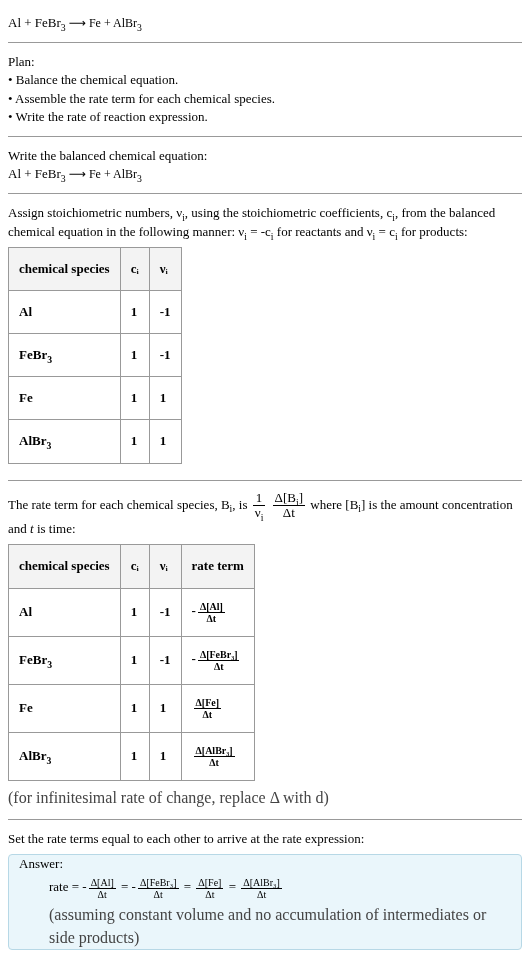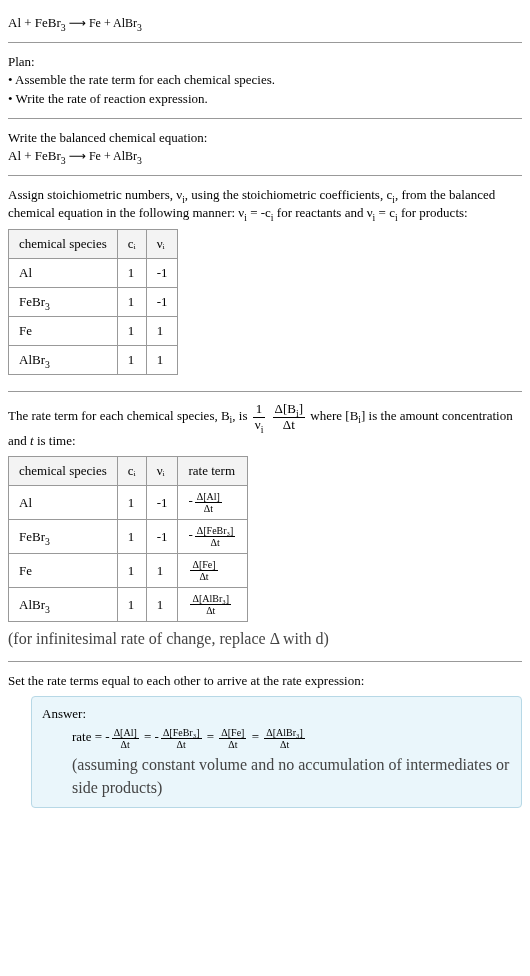--- a/index.html
+++ b/index.html
@@ -27,22 +27,22 @@
   }
   .arrow {
     font-size: 12px;
   }
   table.data {
     border-collapse: collapse;
     margin: 6px 0;
   }
   table.data th, table.data td {
     border: 1px solid #999;
-    padding: 5px 10px;
-    font-weight: normal;
+    padding: 12px 10px;
+    font-weight: bold;
     text-align: left;
   }
   table.data th {
     background: #f3f3f3;
   }
   .frac {
     display: inline-block;
     text-align: center;
     vertical-align: middle;
     font-size: 10px;
@@ -62,23 +62,22 @@
     font-size: 13px;
   }
   .note {
     font-size: 16px;
     color: #444;
   }
   .answer-box {
     background: #eaf6fb;
     border: 1px solid #b7d8e6;
     border-radius: 4px;
-    padding: 8px 10px;
+    padding: 0 10px;
     margin-top: 6px;
-    margin-left: 23px;
   }
   .answer-indent {
     margin-left: 30px;
     margin-top: 4px;
   }
   .italic {
     font-style: italic;
   }
 </style>
 </head>
@@ -86,20 +85,21 @@
 
 <div class="section">
   <div>
     <span>Al + FeBr</span><sub>3</sub><span class="arrow"> ⟶ Fe + AlBr</span><sub>3</sub>
   </div>
 </div>
 <hr>
 
 <div class="section">
   <div>Plan:</div>
+  <div>• Balance the chemical equation.</div>
   <div>• Assemble the rate term for each chemical species.</div>
   <div>• Write the rate of reaction expression.</div>
 </div>
 <hr>
 
 <div class="section">
   <div>Write the balanced chemical equation:</div>
   <div>
     <span>Al + FeBr</span><sub>3</sub><span class="arrow"> ⟶ Fe + AlBr</span><sub>3</sub>
   </div>

